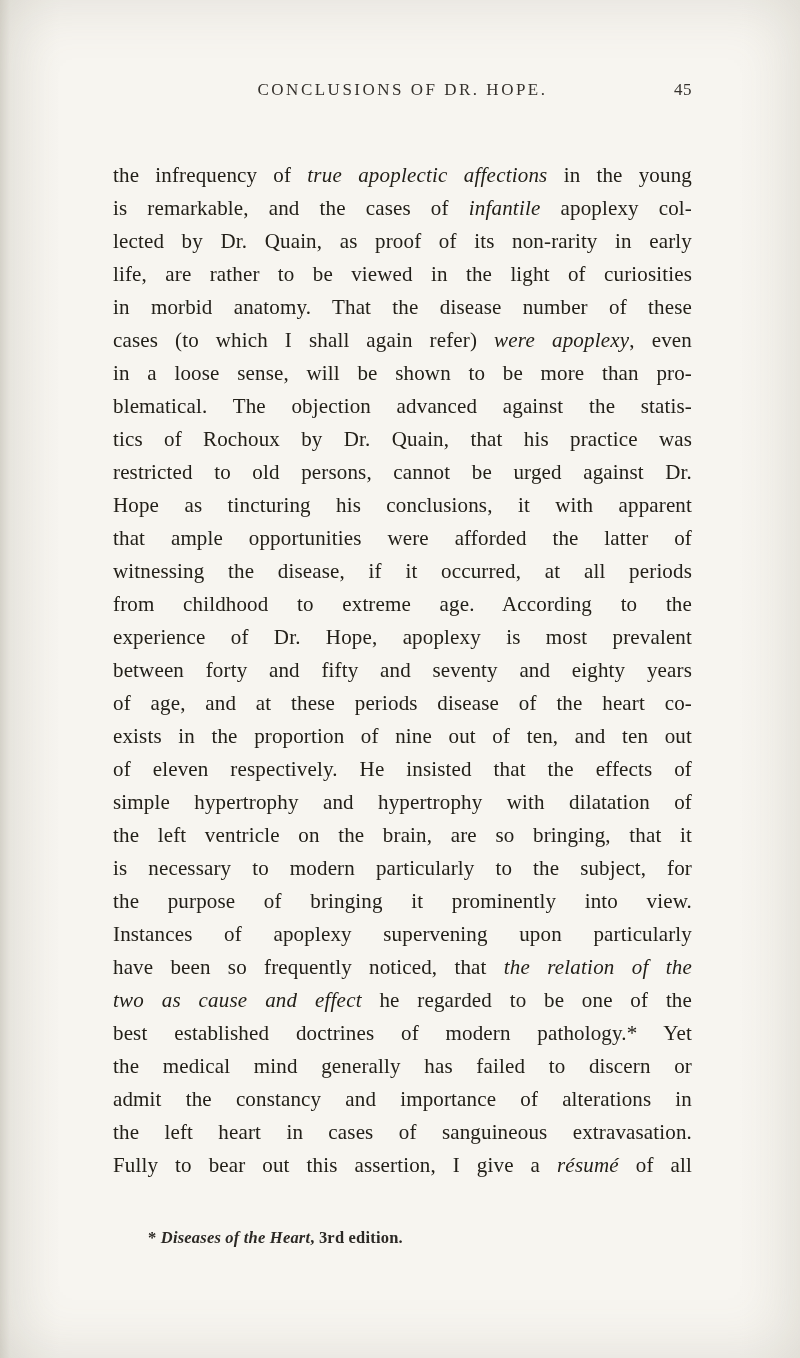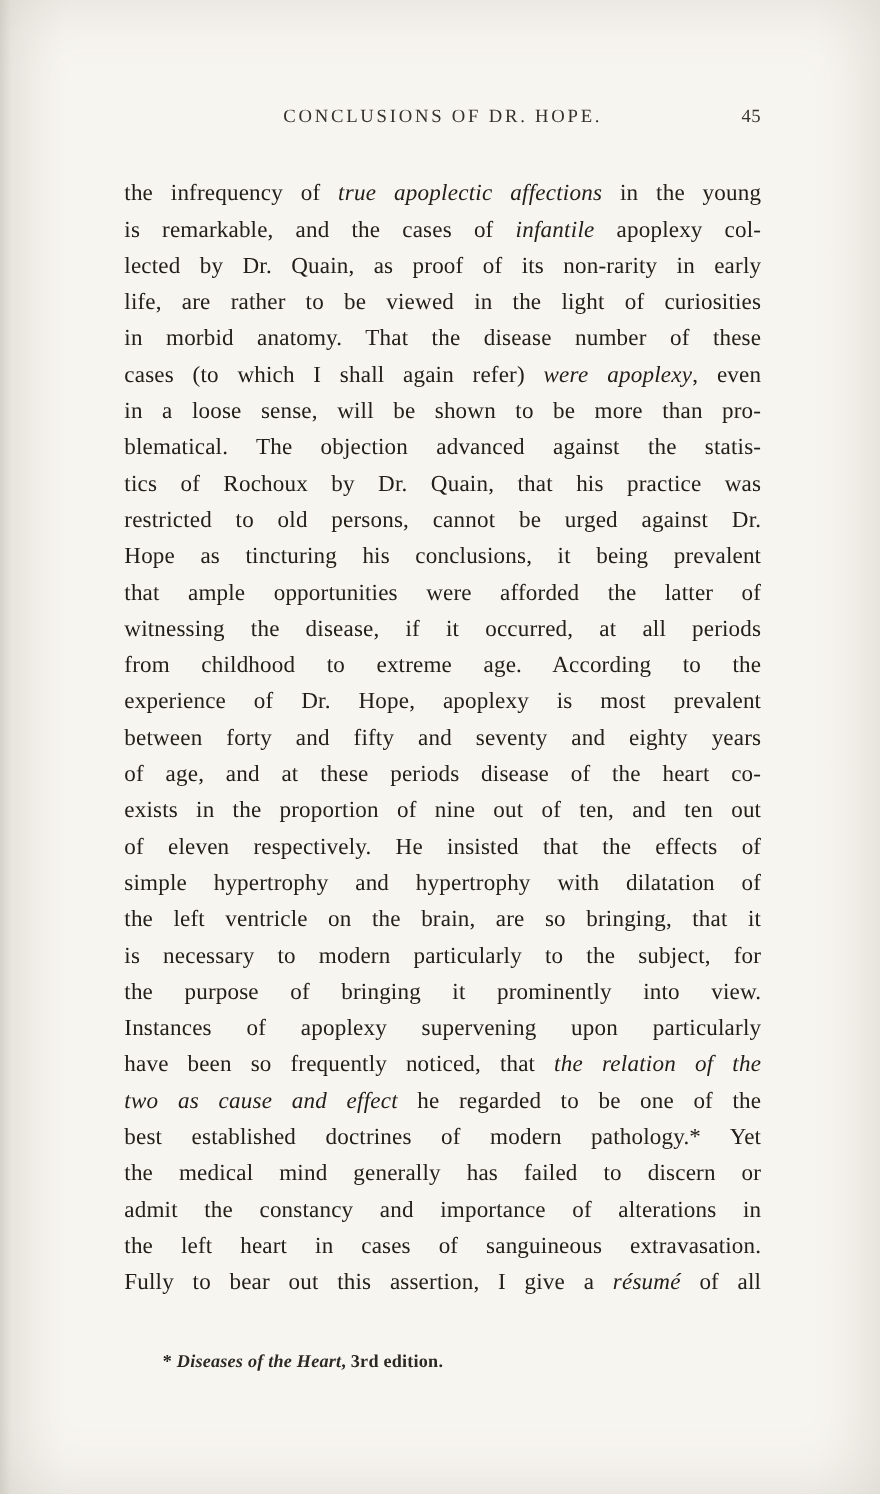--- a/index.html
+++ b/index.html
@@ -16,21 +16,21 @@
     position: relative;
     width: 800px;
     height: 1358px;
     background: linear-gradient(90deg, #dedbd3 0px, #efede7 10px, #f7f5f0 60px, #f7f5f0 740px, #f2f0ea 800px);
     box-shadow: inset 0 0 60px rgba(120,115,100,0.18);
     color: #262320;
     overflow: hidden;
   }
   .running-head {
     position: absolute;
-    top: 96px;
+    top: 80px;
     left: 113px;
     width: 579px;
     text-align: center;
     font-size: 17px;
     letter-spacing: 2.5px;
     color: #35312c;
     white-space: nowrap;
   }
   .page-number {
     position: absolute;
@@ -87,21 +87,21 @@
       <div class="body-line">the infrequency of <i>true apoplectic affections</i> in the young</div>
       <div class="body-line">is remarkable, and the cases of <i>infantile</i> apoplexy col-</div>
       <div class="body-line">lected by Dr. Quain, as proof of its non-rarity in early</div>
       <div class="body-line">life, are rather to be viewed in the light of curiosities</div>
       <div class="body-line">in morbid anatomy. That the disease number of these</div>
       <div class="body-line">cases (to which I shall again refer) <i>were apoplexy</i>, even</div>
       <div class="body-line">in a loose sense, will be shown to be more than pro-</div>
       <div class="body-line">blematical. The objection advanced against the statis-</div>
       <div class="body-line">tics of Rochoux by Dr. Quain, that his practice was</div>
       <div class="body-line">restricted to old persons, cannot be urged against Dr.</div>
-      <div class="body-line">Hope as tincturing his conclusions, it being prevalent</div>
+      <div class="body-line">Hope as tincturing his conclusions, it with apparent</div>
       <div class="body-line">that ample opportunities were afforded the latter of</div>
       <div class="body-line">witnessing the disease, if it occurred, at all periods</div>
       <div class="body-line">from childhood to extreme age. According to the</div>
       <div class="body-line">experience of Dr. Hope, apoplexy is most prevalent</div>
       <div class="body-line">between forty and fifty and seventy and eighty years</div>
       <div class="body-line">of age, and at these periods disease of the heart co-</div>
       <div class="body-line">exists in the proportion of nine out of ten, and ten out</div>
       <div class="body-line">of eleven respectively. He insisted that the effects of</div>
       <div class="body-line">simple hypertrophy and hypertrophy with dilatation of</div>
       <div class="body-line">the left ventricle on the brain, are so bringing, that it</div>

